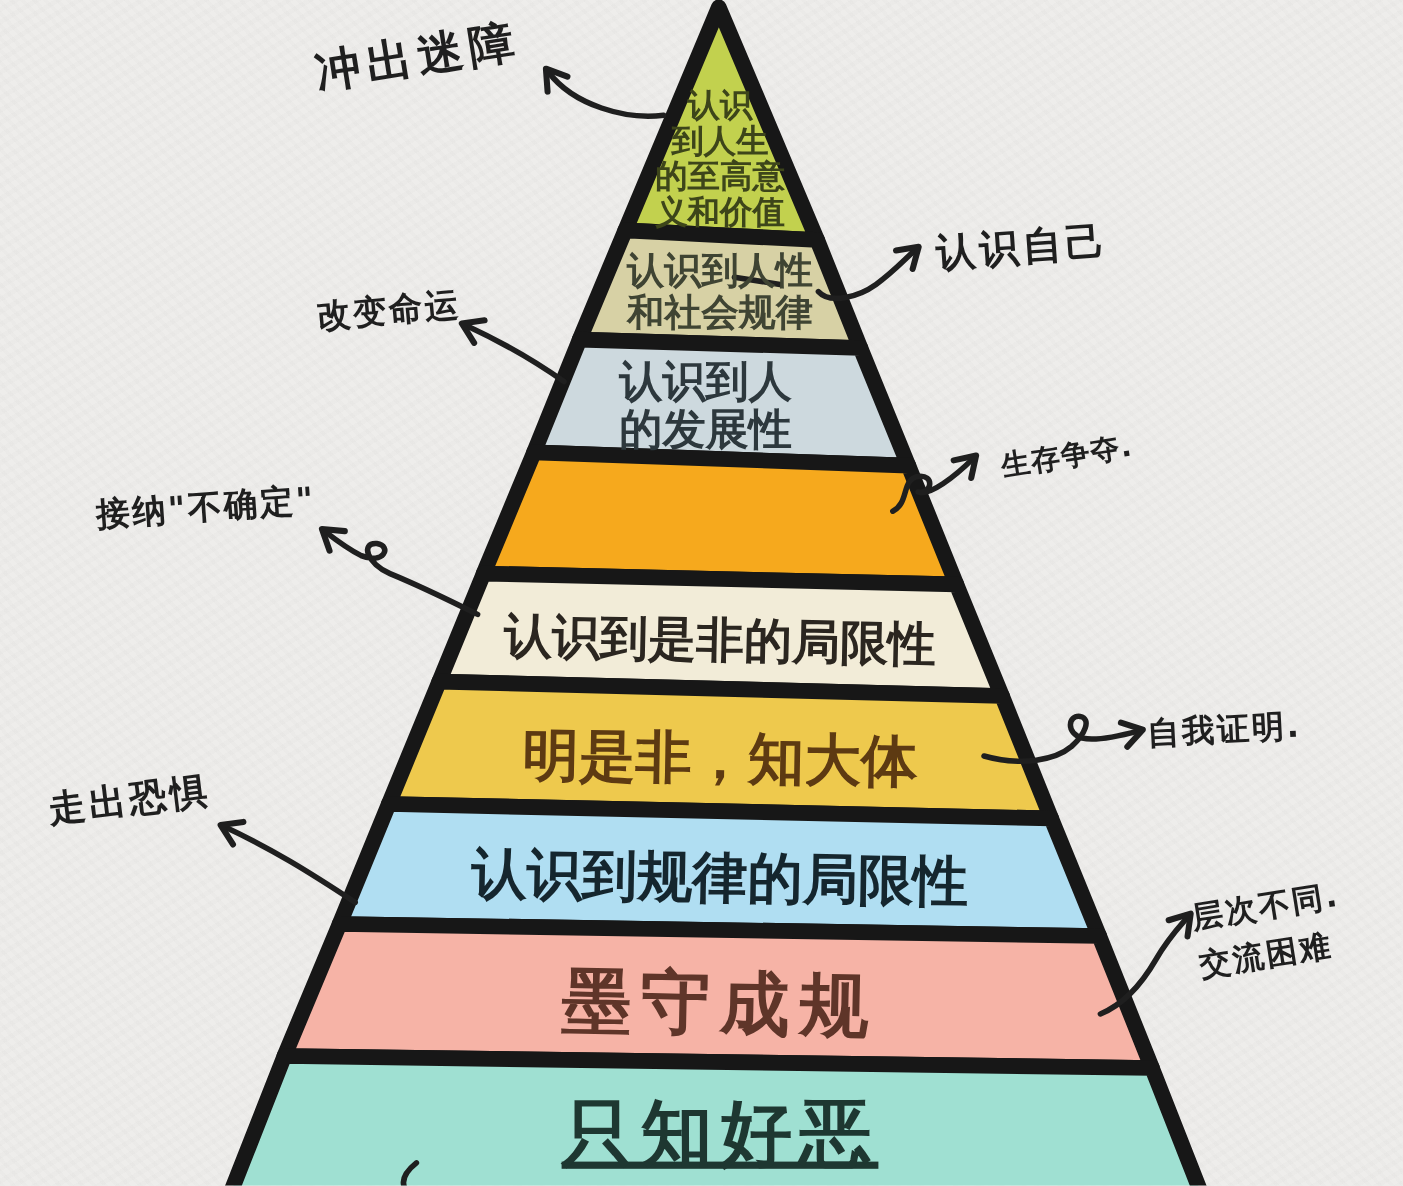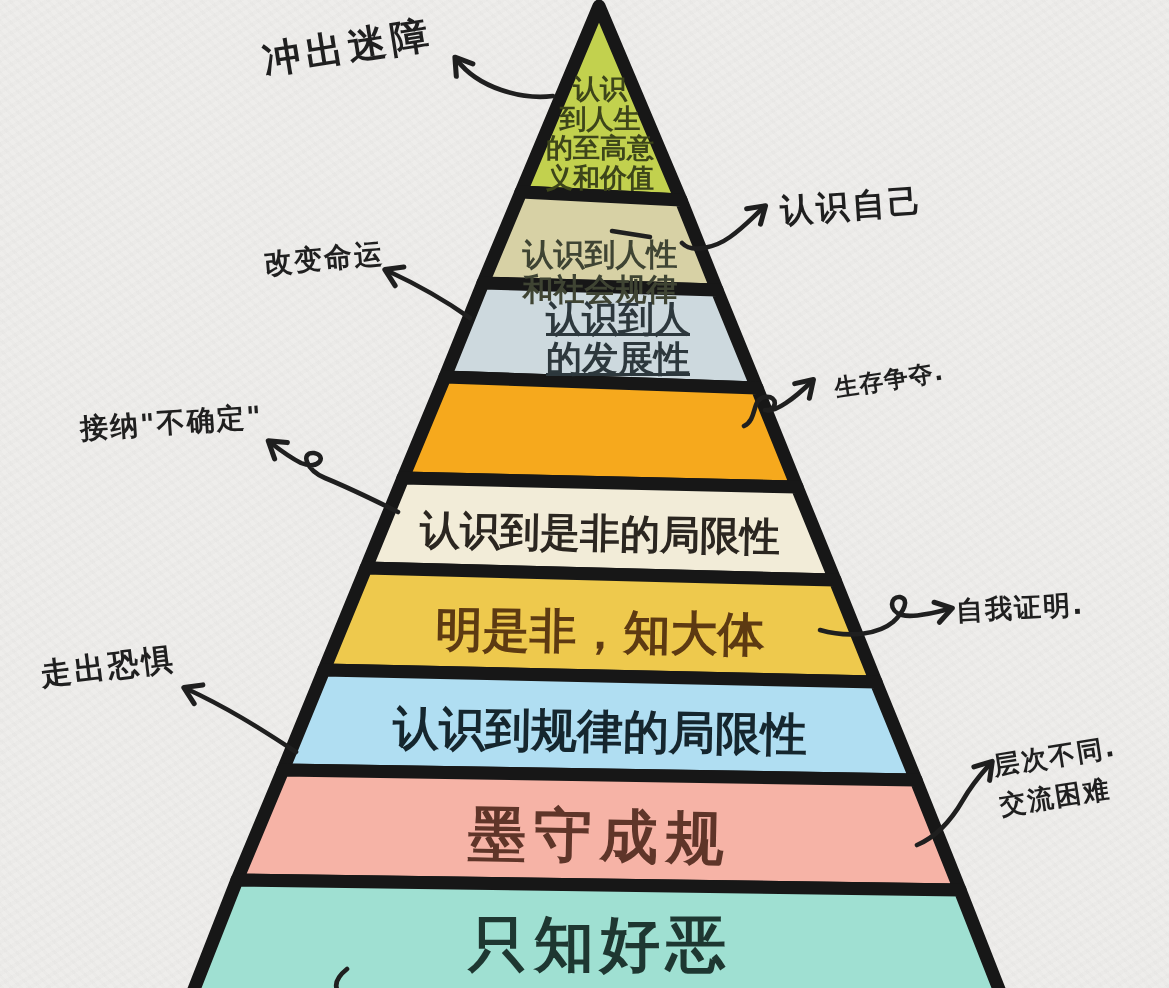--- a/index.html
+++ b/index.html
@@ -43,28 +43,28 @@
   }
   .annot {
     position: absolute;
     font-weight: 700;
     color: var(--ink, #1f1f1f);
     white-space: pre-line;
     pointer-events: none;
   }
   
   .lvl-0 { left: 480px; top: 74px;  width: 240px; font-size: 27px; line-height: 1.10; }
-  .lvl-1 { left: 460px; top: 209px; width: 280px; font-size: 31px; line-height: 1.14; margin-top: 28px; }
-  .lvl-2 { left: 468px; top: 299px; width: 300px; font-size: 36px; line-height: 1.12; text-decoration: underline; }
+  .lvl-1 { left: 460px; top: 209px; width: 280px; font-size: 31px; line-height: 1.14; }
+  .lvl-2 { left: 438px; top: 299px; width: 300px; font-size: 36px; line-height: 1.12; }
   .lvl-3 { left: 430px; top: 394px; width: 340px; font-size: 37px; line-height: 1.16; }
   .lvl-4 { left: 390px; top: 506px; width: 420px; font-size: 40px; transform: rotate(1.2deg); }
   .lvl-5 { left: 380px; top: 601px; width: 440px; font-size: 47px; transform: rotate(1deg); }
   .lvl-6 { left: 330px; top: 701px; width: 540px; font-size: 46px; transform: rotate(1deg); }
   .lvl-7 { left: 380px; top: 798px; width: 440px; font-size: 58px; letter-spacing: 8px; transform: rotate(1.2deg); }
-  .lvl-8 { left: 390px; top: 905px; width: 420px; font-size: 60px; letter-spacing: 6px; }
+  .lvl-8 { left: 390px; top: 905px; width: 420px; font-size: 60px; letter-spacing: 6px; text-decoration: underline; }
   
   .an-0 { left: 262px;  top: 22px;  font-size: 38px; letter-spacing: 5px; transform: rotate(-9deg); }
   .an-1 { left: 780px;  top: 184px; font-size: 33px; letter-spacing: 3px; transform: rotate(-4deg); }
   .an-2 { left: 264px;  top: 240px; font-size: 28px; letter-spacing: 2px; transform: rotate(-5deg); }
   .an-3 { left: 834px;  top: 364px; font-size: 24px; letter-spacing: 1px; transform: rotate(-9deg); }
   .an-4 { left: 80px;   top: 404px; font-size: 28px; letter-spacing: 2px; transform: rotate(-4deg); }
   .an-5 { left: 956px;  top: 590px; font-size: 27px; letter-spacing: 2px; transform: rotate(-3deg); }
   .an-6 { left: 40px;   top: 646px; font-size: 31px; letter-spacing: 3px; transform: rotate(-7deg); }
   .an-7 { left: 996px;  top: 736px; font-size: 26px; letter-spacing: 2px; line-height: 1.55; transform: rotate(-9deg); }
 </style>

